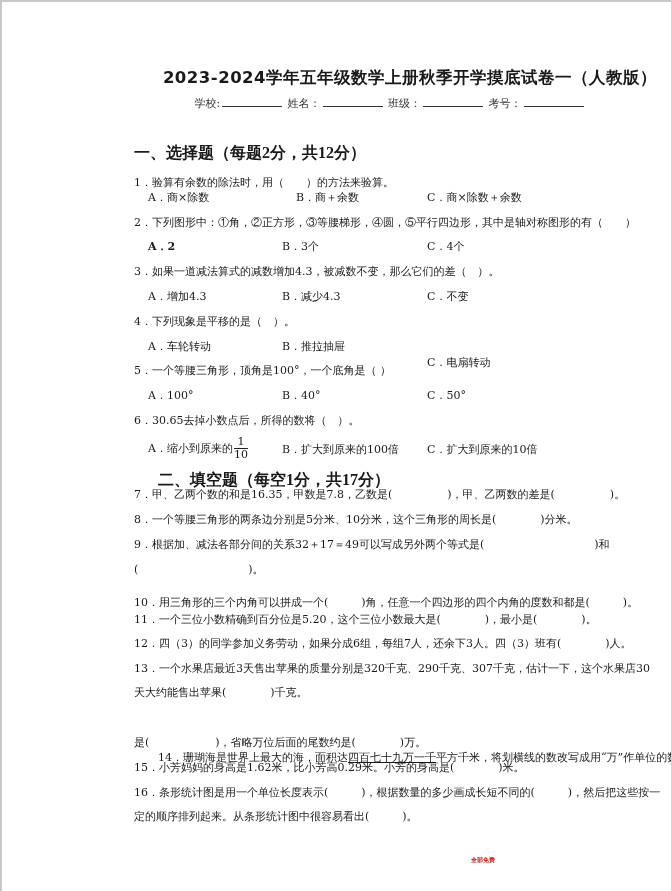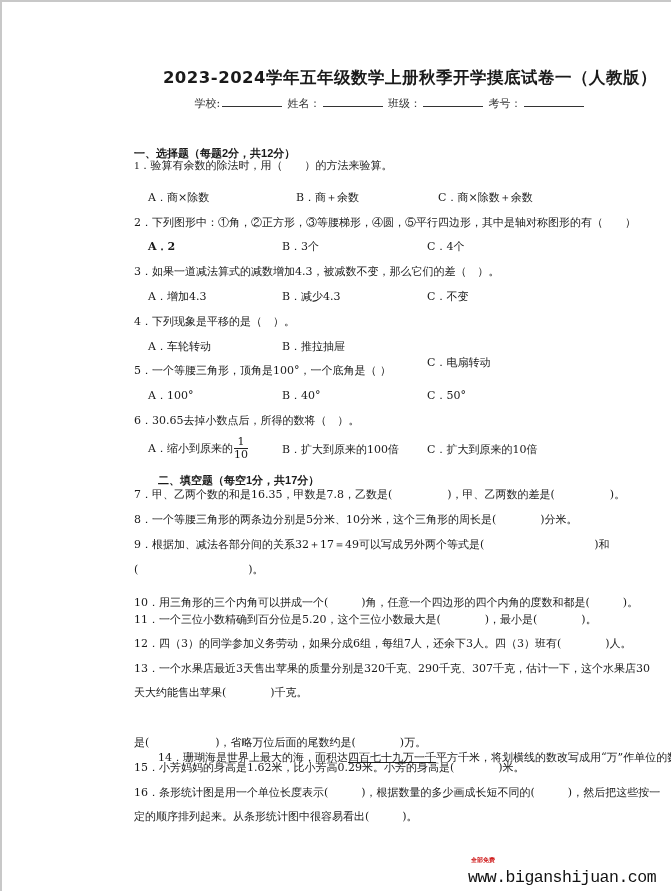--- a/index.html
+++ b/index.html
@@ -15,21 +15,21 @@
     position:absolute; left:140px; width:540px; top:67px; text-align:center;
     font-size:16.5px; font-weight:bold; letter-spacing:0.5px; white-space:nowrap;
     font-family: "DejaVu Sans", "Liberation Sans", sans-serif;
   }
   .info {
     position:absolute; left:140px; width:500px; top:96px; text-align:center;
     font-size:11px; white-space:nowrap; color:#333;
   }
   .info .blank { display:inline-block; width:60px; border-bottom:1px solid #333; height:10px; vertical-align:baseline; margin:0 2px; }
   .line { position:absolute; left:134px; font-size:11px; white-space:nowrap; line-height:14px; }
-  .section { font-weight:bold; font-family:Liberation Sans, sans-serif; font-size:11px; }
+  .section { font-weight:bold; font-family:Liberation Serif, serif; font-size:16px; }
   .opt { position:absolute; font-size:11px; white-space:nowrap; line-height:14px; }
   .frac { display:inline-block; vertical-align:middle; text-align:center; line-height:12px; font-size:11px; margin-left:1px; }
   .frac .num { display:block; border-bottom:1px solid #222; padding:0 1px; }
   .frac .den { display:block; }
   .ul { text-decoration:underline; }
   .logo { position:absolute; left:480px; top:835px; width:190px; height:56px; }
   .logo .cn { position:absolute; left:18px; top:0; font-size:32px; font-weight:bold; letter-spacing:1px; font-family:"DejaVu Sans","Liberation Sans",sans-serif; color:#111; white-space:nowrap; line-height:34px; }
   .logo .free { position:absolute; left:-9px; top:21px; font-size:6px; color:#d02020; font-weight:bold; font-family:"DejaVu Sans","Liberation Sans",sans-serif; }
   .logo .url { position:absolute; left:-12px; top:33px; font-size:16.5px; font-family:"Liberation Mono","DejaVu Sans Mono",monospace; color:#111; white-space:nowrap; letter-spacing:-0.5px; }
 </style>
@@ -43,24 +43,24 @@
 
 <div class="info">
   <span>学校:</span><span class="blank"></span>
   <span>姓名：</span><span class="blank"></span>
   <span>班级：</span><span class="blank"></span>
   <span>考号：</span><span class="blank"></span>
 </div>
 
 <div class="line section" style="top:146px;">一、选择题（每题2分，共12分）</div>
 
-<div class="line" style="top:158px;font-family:Liberation Serif, serif;">1．验算有余数的除法时，用（　　）的方法来验算。</div>
+<div class="line" style="top:176px;">1．验算有余数的除法时，用（　　）的方法来验算。</div>
 <div class="opt" style="top:191px;left:148px;">A．商×除数</div>
 <div class="opt" style="top:191px;left:296px;">B．商＋余数</div>
-<div class="opt" style="top:191px;left:438px;">C．商×除数＋余数</div>
+<div class="opt" style="top:191px;left:427px;">C．商×除数＋余数</div>
 
 <div class="line" style="top:216px;">2．下列图形中：①角，②正方形，③等腰梯形，④圆，⑤平行四边形，其中是轴对称图形的有（　　）</div>
 <div class="opt" style="top:240px;left:148px;font-weight:bold;">A．2</div>
 <div class="opt" style="top:240px;left:282px;">B．3个</div>
 <div class="opt" style="top:240px;left:427px;">C．4个</div>
 
 <div class="line" style="top:265px;">3．如果一道减法算式的减数增加4.3，被减数不变，那么它们的差（　）。</div>
 <div class="opt" style="top:290px;left:148px;text-align:center;">A．增加4.3</div>
 <div class="opt" style="top:290px;left:282px;">B．减少4.3</div>
 <div class="opt" style="top:290px;left:427px;">C．不变</div>
@@ -96,14 +96,13 @@
 <div class="line" style="top:751px;margin-left:24px;">
   <span>14．珊瑚海是世界上最大的海，面积达</span><span class="ul">四百七十九万一千</span><span>平方千米，将划横线的数改写成用“万”作单位的数</span>
 </div>
 <div class="line" style="top:736px;">是(　　　　　　)，省略万位后面的尾数约是(　　　　)万。</div>
 <div class="line" style="top:761px;">15．小芳妈妈的身高是1.62米，比小芳高0.29米。小芳的身高是(　　　　)米。</div>
 <div class="line" style="top:786px;">16．条形统计图是用一个单位长度表示(　　　)，根据数量的多少画成长短不同的(　　　)，然后把这些按一</div>
 <div class="line" style="top:810px;">定的顺序排列起来。从条形统计图中很容易看出(　　　)。</div>
 
 <div class="logo">
   <div class="free">全部免费</div>
-  <div class="url">www.biganshijuan.com</div>
 </div>
 
 </body></html>

